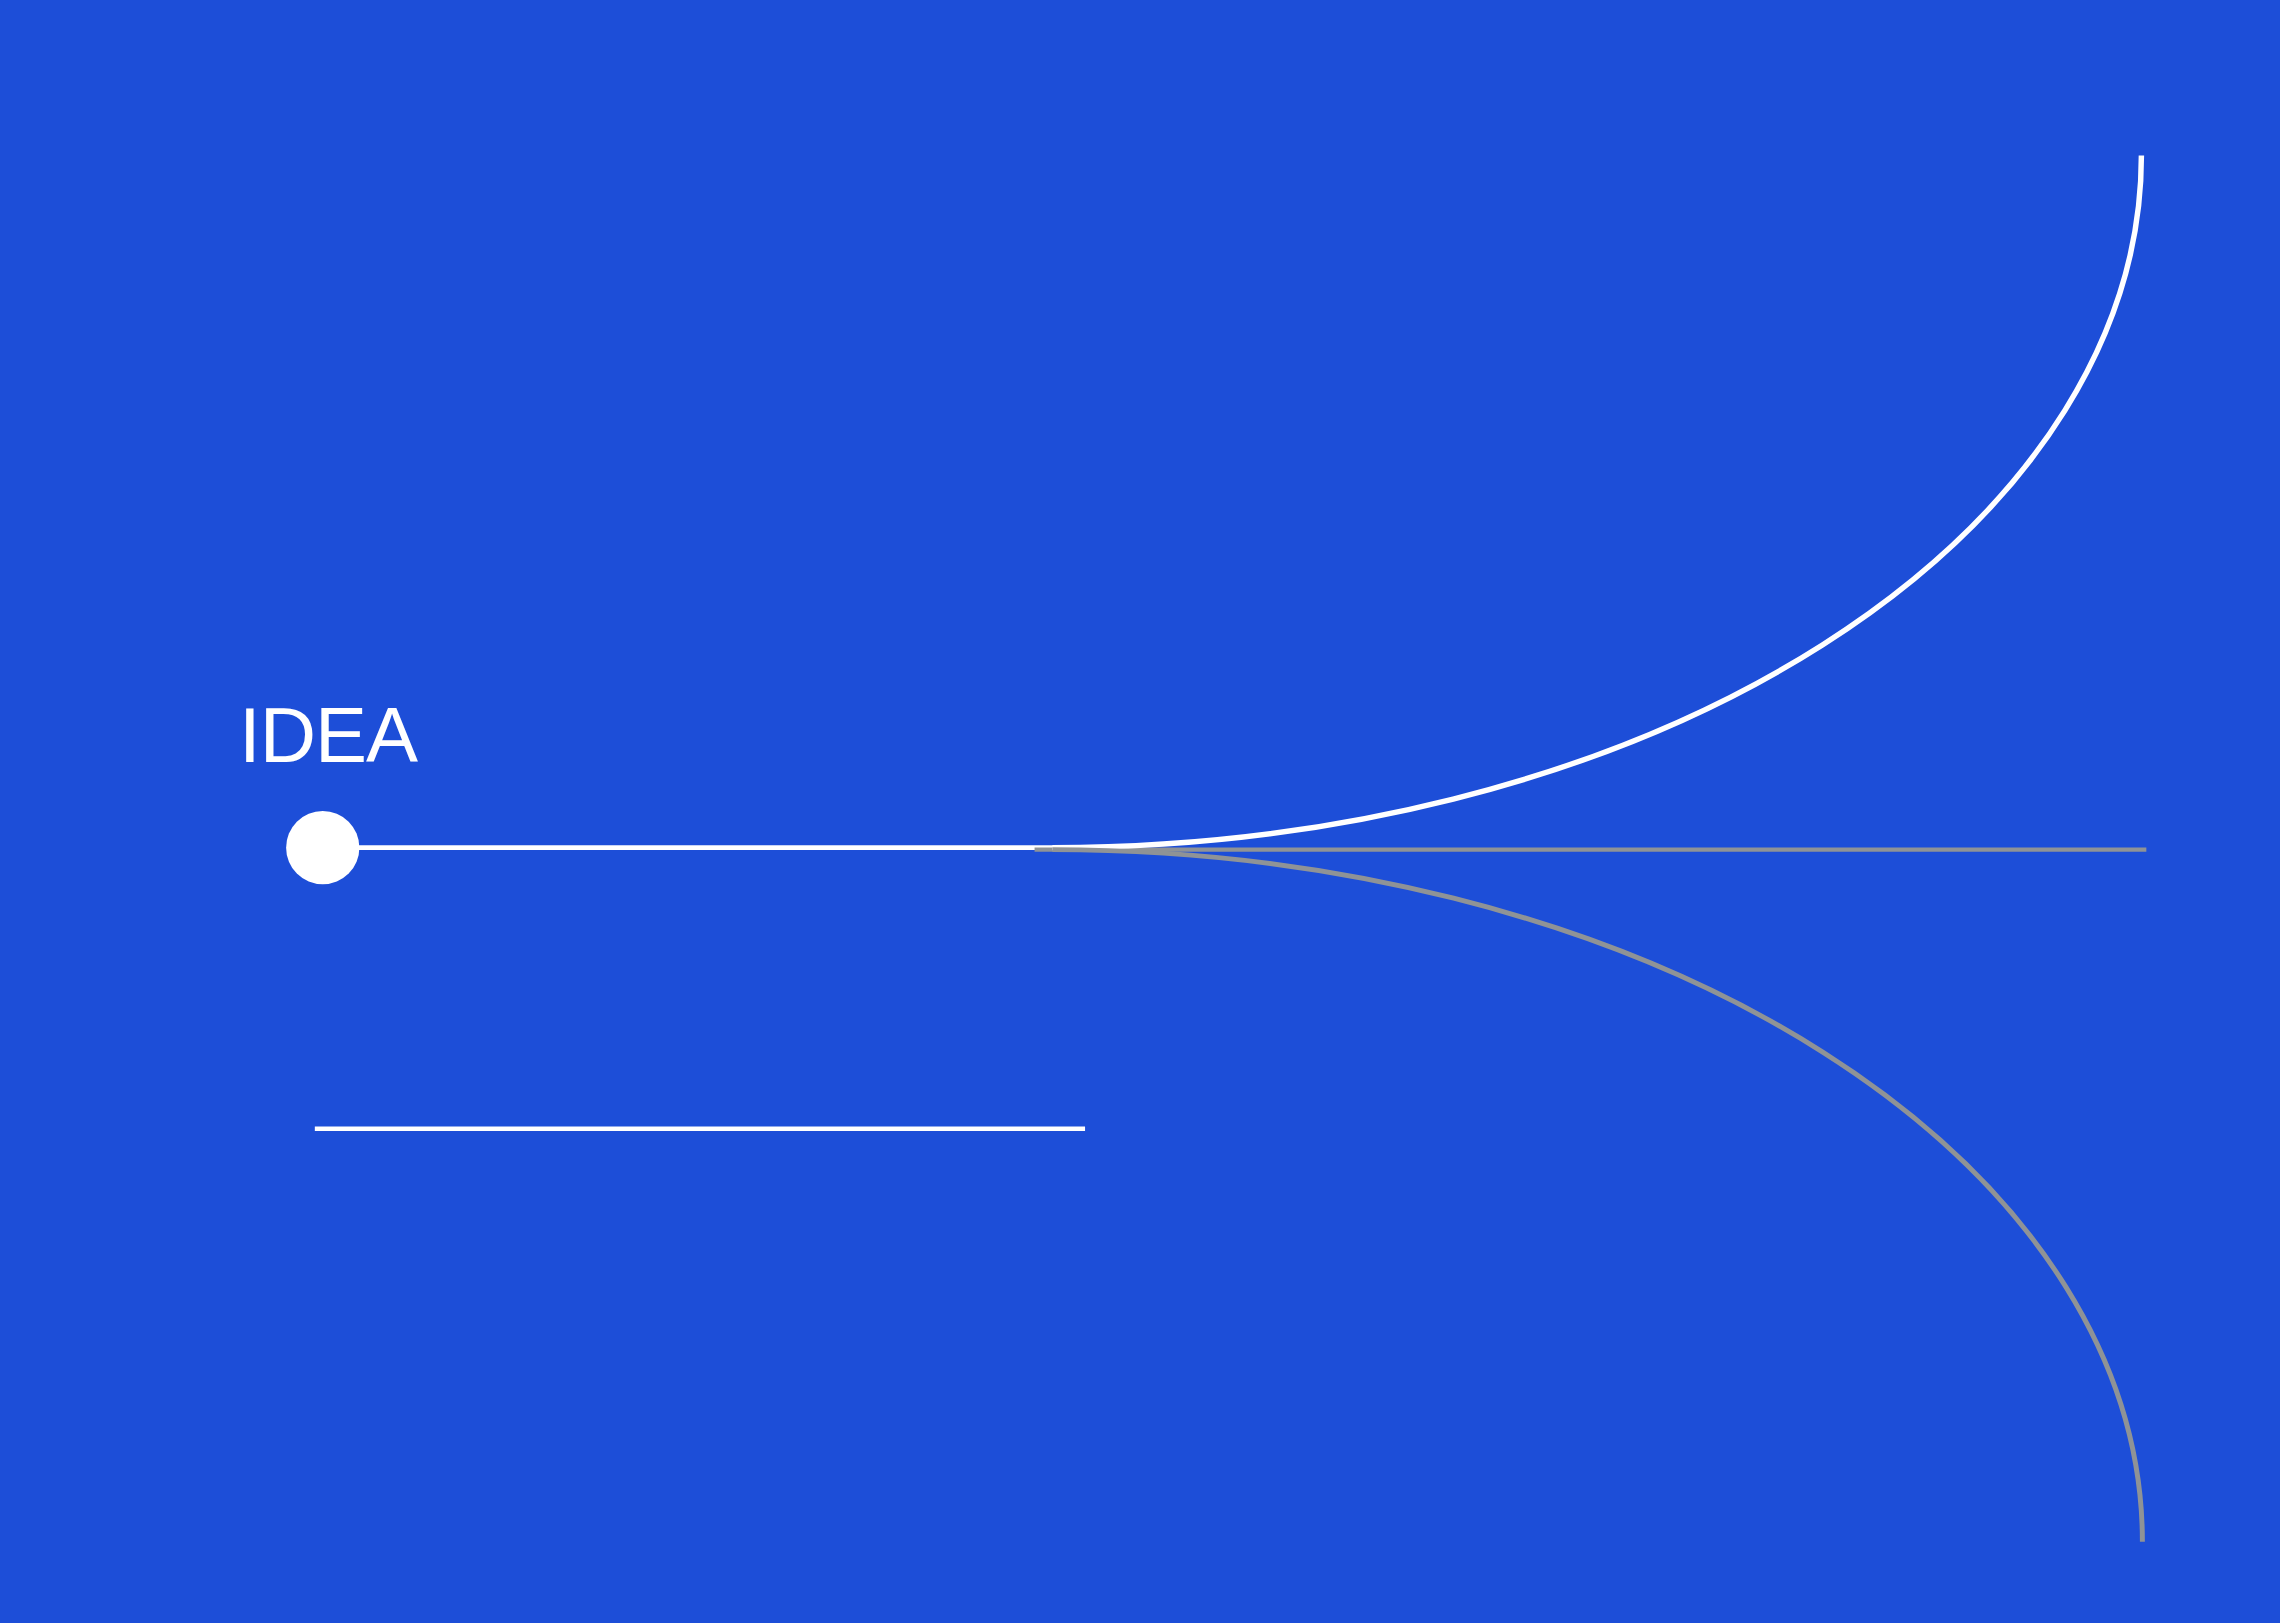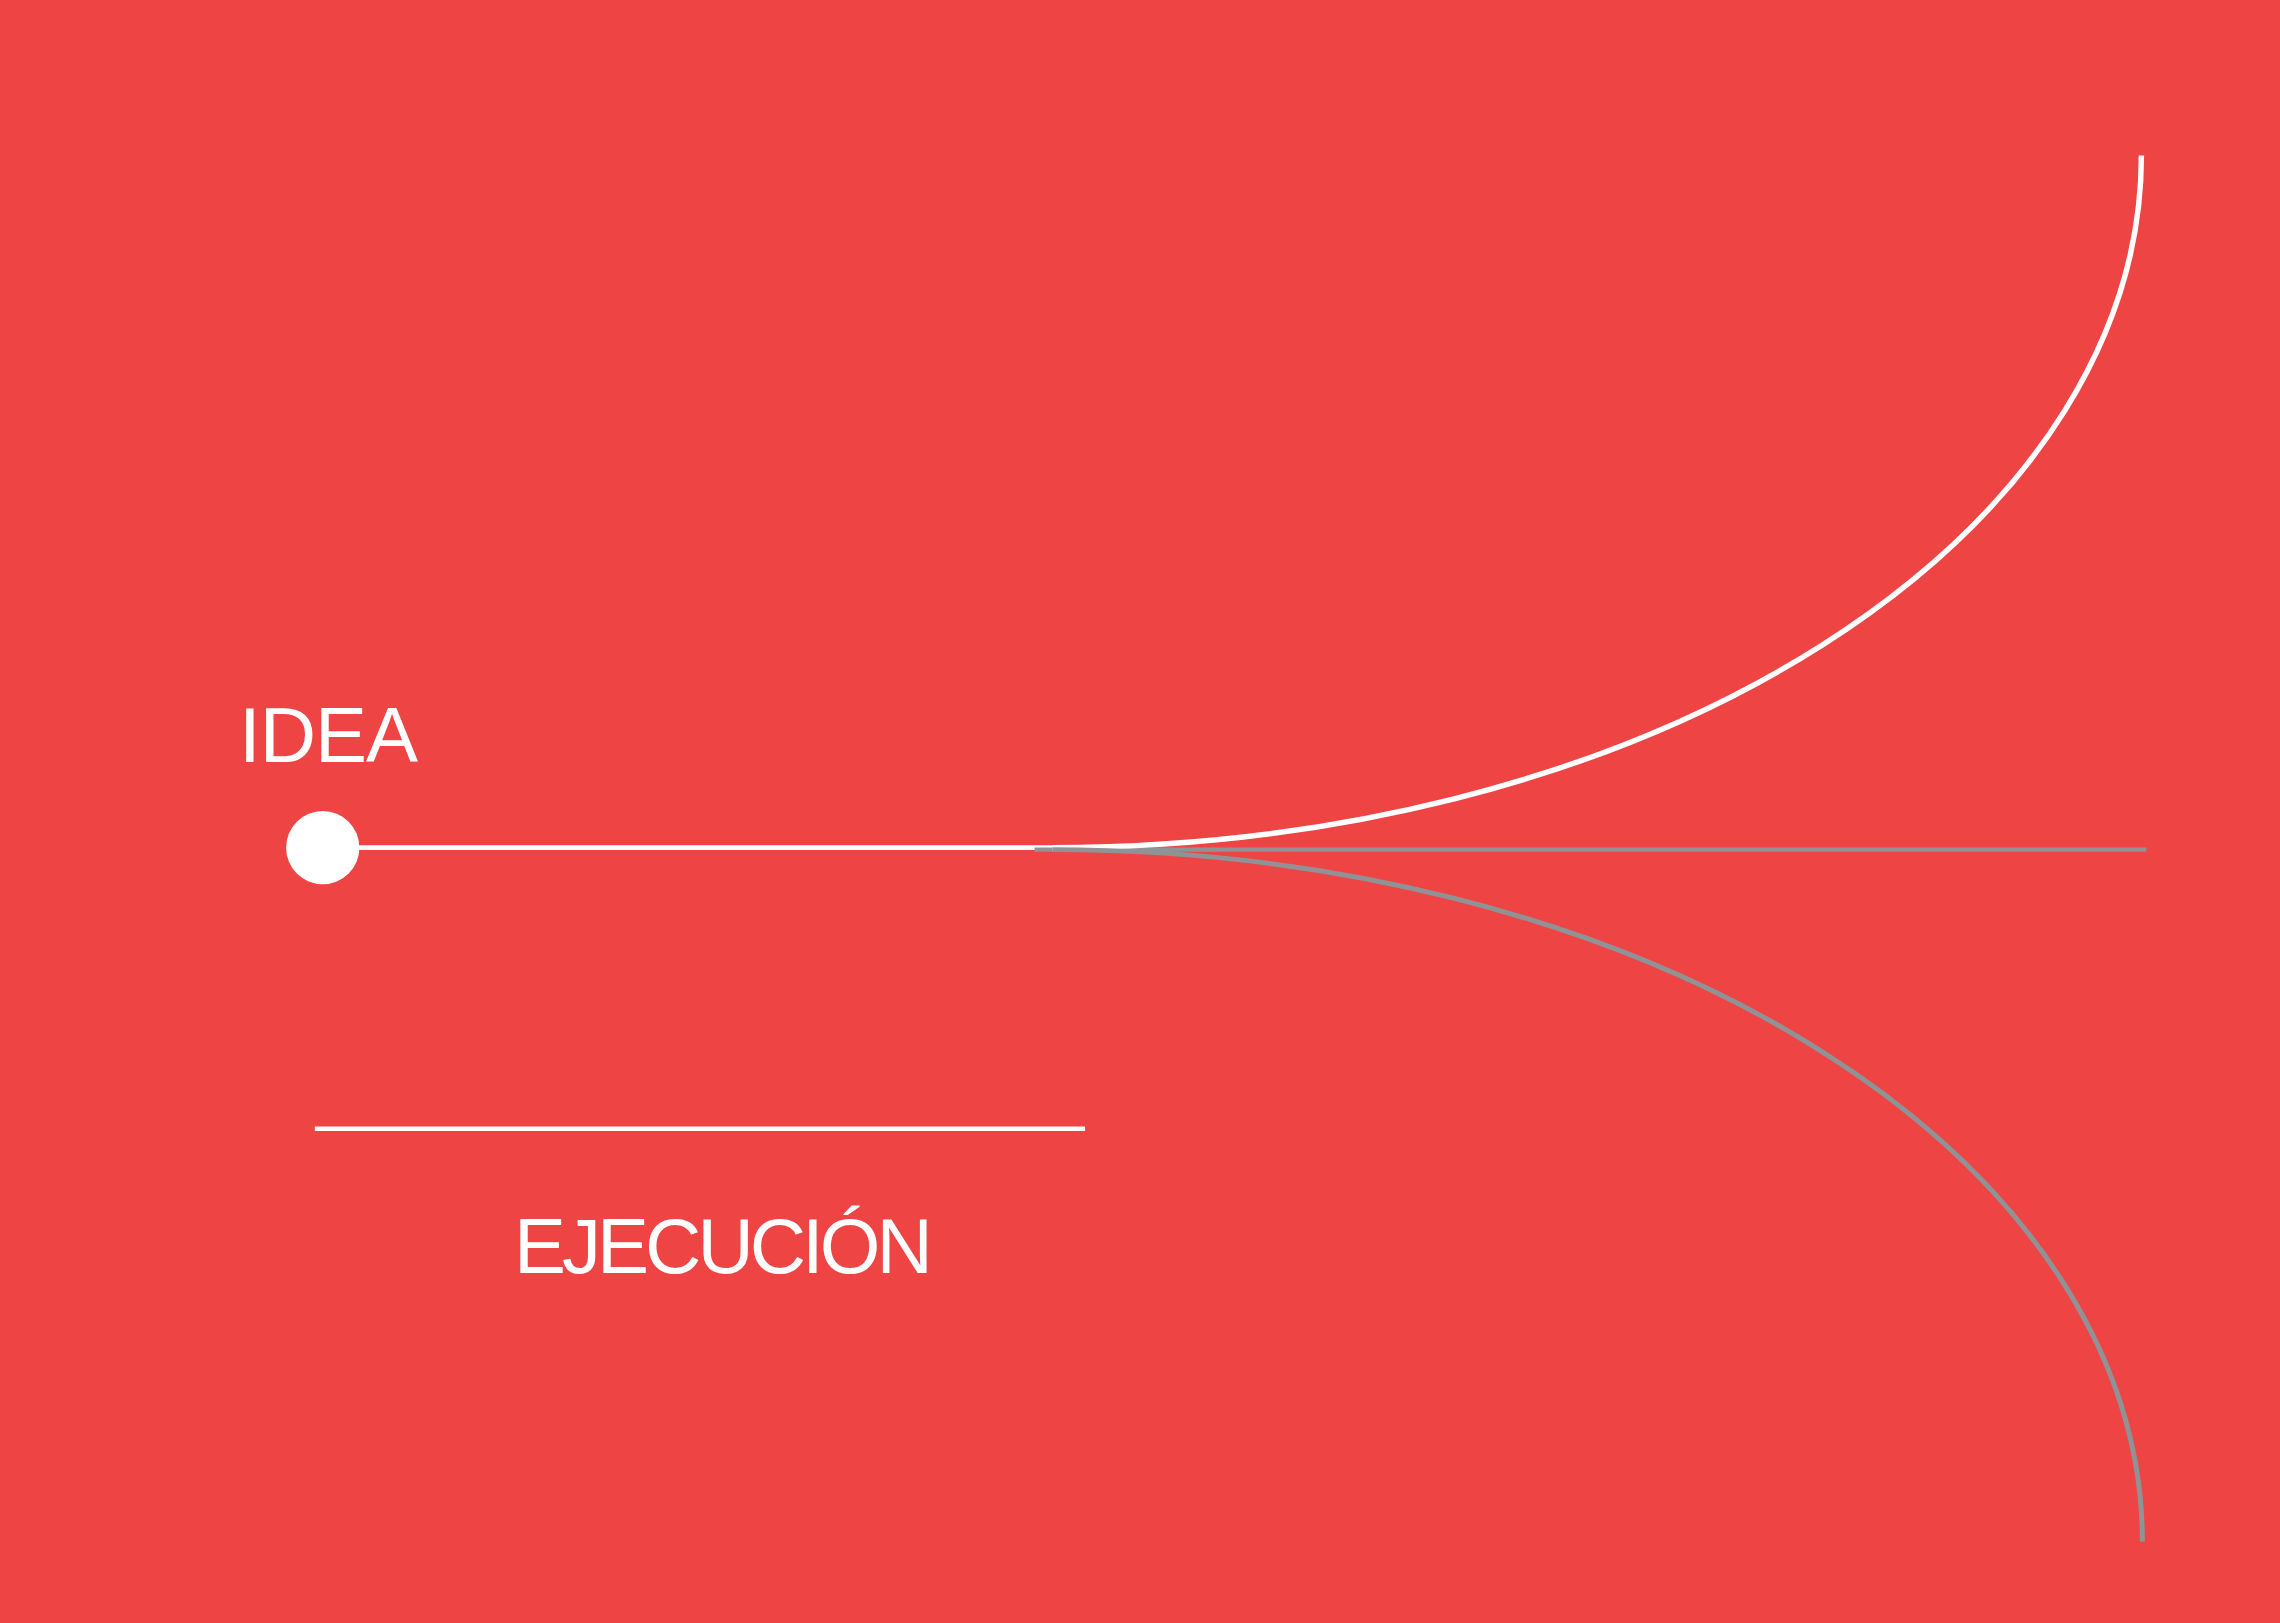--- a/index.html
+++ b/index.html
@@ -37,35 +37,34 @@
   .label-ejecucion {
     left: 514px;
     top: 1207px;
     font-size: 78px;
     letter-spacing: -4px;
   }
 </style>
 </head>
 <body>
 
-<div class="stage" style="background-color: #ef4444;">
+<div class="stage" style="background-color: #1d4ed8;">
 
   <svg class="diagram-svg" viewBox="0 0 2303 1640" xmlns="http://www.w3.org/2000/svg">
 
     <line x1="360" y1="856" x2="1145" y2="856" stroke-width="5" stroke="#ffffff"></line>
 
     <line x1="1045" y1="858" x2="2168" y2="858" stroke-width="4.5" stroke="#8f9396"></line>
 
     <path d="M 1063 856 A 1100 699 0 0 0 2163 157" fill="none" stroke-width="5.5" stroke="#ffffff"></path>
 
     <path d="M 1063 858 A 1101 699 0 0 1 2164 1557" fill="none" stroke-width="5" stroke="#8f9396"></path>
 
     <circle cx="326" cy="856" r="37" fill="#ffffff"></circle>
 
     <line x1="318" y1="1140" x2="1096" y2="1140" stroke-width="4.5" stroke="#ffffff"></line>
   </svg>
 
   <div class="label label-idea" style="color: rgb(255, 255, 255);">IDEA</div>
 
-  <div class="label label-ejecucion" style="color: rgb(255, 255, 255);">EJECUCIÓN</div>
 
 </div>
 
 
 </body></html>

